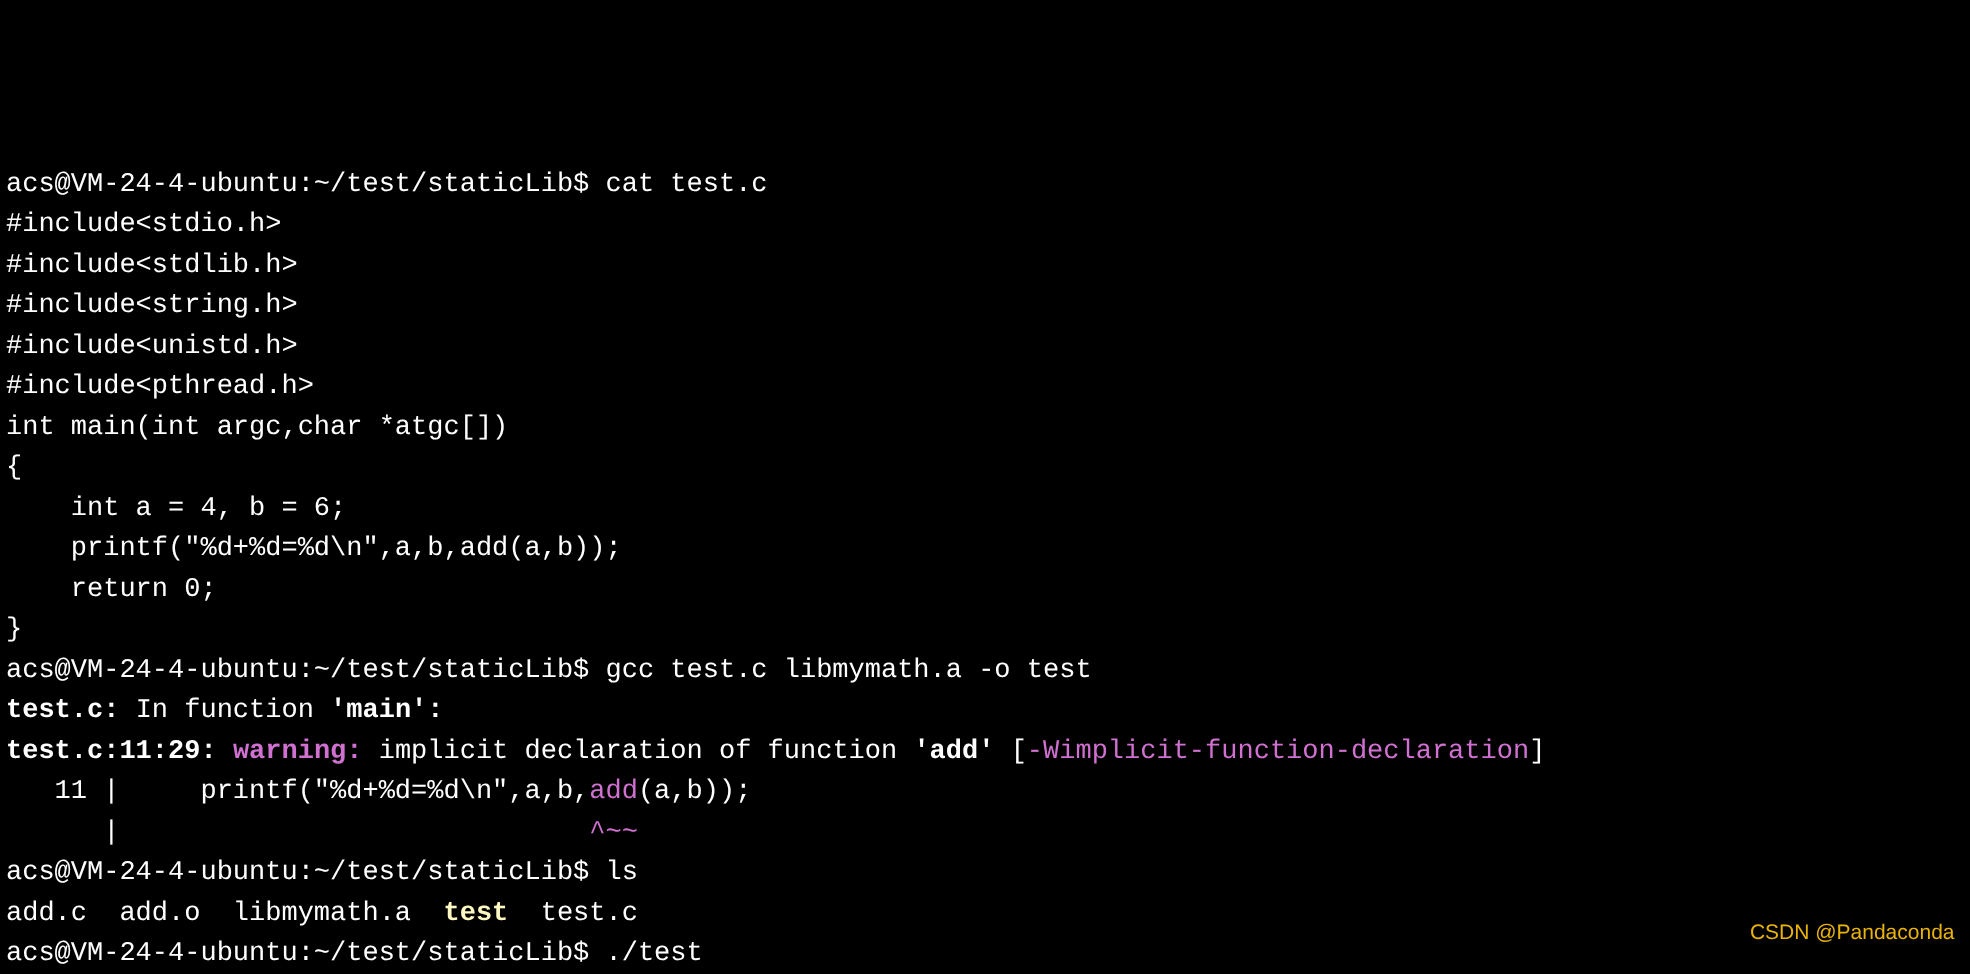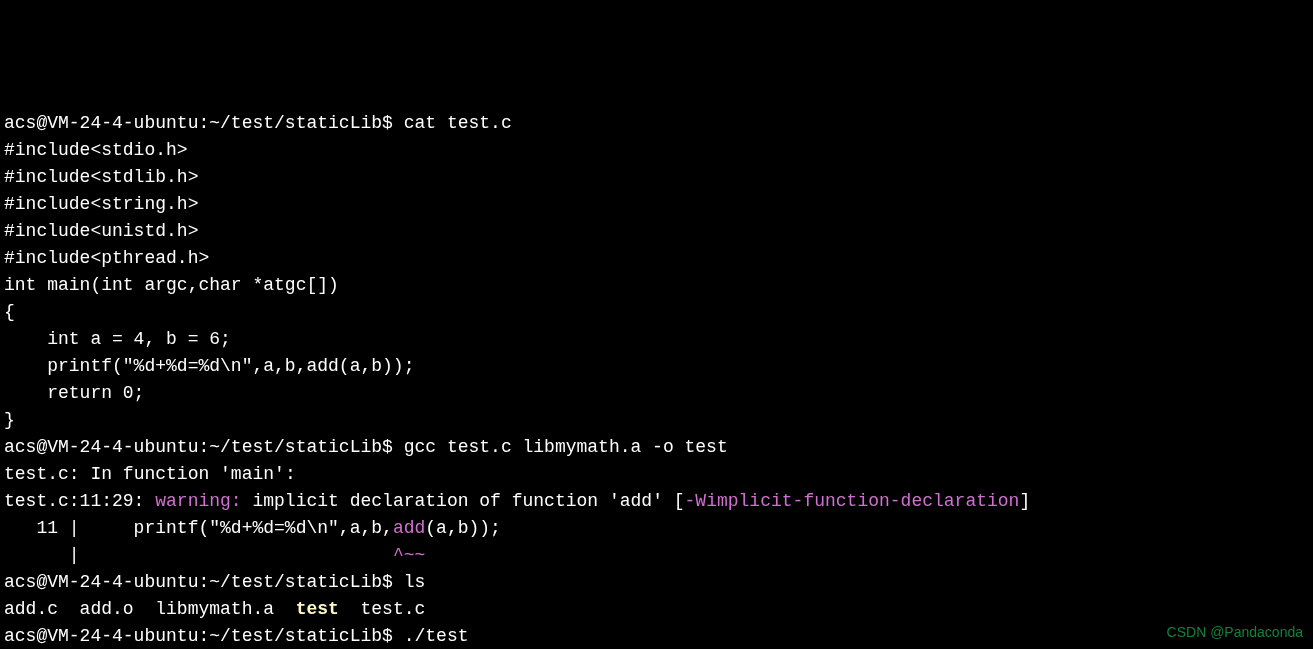--- a/index.html
+++ b/index.html
@@ -17,34 +17,34 @@
       width: 1313px;
       height: 649px;
       overflow: hidden;
       position: relative;
       white-space: pre;
     }
     .line {
       display: block;
     }
     .bold {
-      font-weight: normal;
+      font-weight: bold;
     }
     .purple {
       color: #d070d0;
     }
     .green {
       color: #fef9c3;
       font-weight: bold;
     }
     .watermark {
       position: absolute;
-      bottom: 6px;
+      bottom: 17px;
       right: 10px;
-      color: #15803d;
+      color: #eab308;
       font-size: 14px;
       font-family: Arial, sans-serif;
     }
   </style>
 </head>
 <body>
 
 
 
 <div><span class="line"><span>acs@VM-24-4-ubuntu:~/test/staticLib$ </span><span>cat test.c</span></span><span class="line">#include&lt;stdio.h&gt;</span><span class="line">#include&lt;stdlib.h&gt;</span><span class="line">#include&lt;string.h&gt;</span><span class="line">#include&lt;unistd.h&gt;</span><span class="line">#include&lt;pthread.h&gt;</span><span class="line"></span><span class="line">int main(int argc,char *atgc[])</span><span class="line">{</span><span class="line">    int a = 4, b = 6;</span><span class="line"></span><span class="line">    printf("%d+%d=%d\n",a,b,add(a,b));</span><span class="line"></span><span class="line">    return 0;</span><span class="line">}</span><span class="line"><span>acs@VM-24-4-ubuntu:~/test/staticLib$ </span><span>gcc test.c libmymath.a -o test</span></span><span class="line"><span class="bold">test.c:</span><span> In function </span><span class="bold">'main'</span><span class="bold">:</span></span><span class="line"><span class="bold">test.c:11:29:</span><span> </span><span class="purple bold">warning: </span><span>implicit declaration of function </span><span class="bold">'add'</span><span> [</span><span class="purple">-Wimplicit-function-declaration</span><span>]</span></span><span class="line"><span>   11 |     printf("%d+%d=%d\n",a,b,</span><span class="purple">add</span><span>(a,b));</span></span><span class="line"><span>      |                             </span><span class="purple">^~~</span></span><span class="line"><span>acs@VM-24-4-ubuntu:~/test/staticLib$ </span><span>ls</span></span><span class="line"><span>add.c  add.o  libmymath.a  </span><span class="green">test</span><span>  test.c</span></span><span class="line"><span>acs@VM-24-4-ubuntu:~/test/staticLib$ </span><span>./test</span></span></div>

